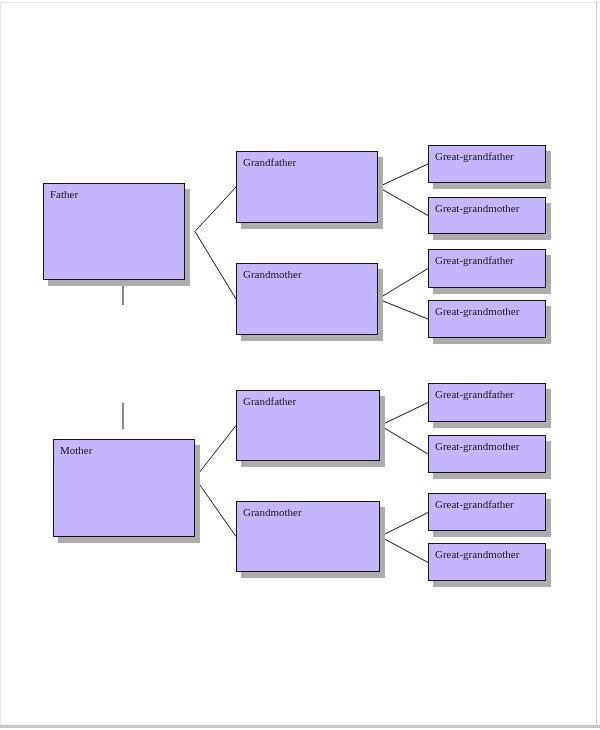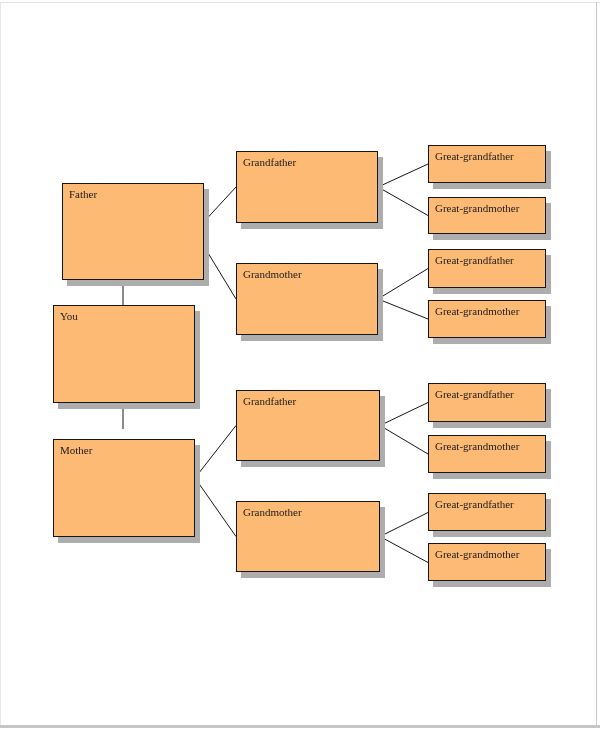--- a/index.html
+++ b/index.html
@@ -11,21 +11,21 @@
   }
   .sheet{position:absolute;inset:0;background:#ffffff;}
   .edge{position:absolute;}
   .edge-top{left:0;right:0;top:2px;height:1px;background:#e4e4e4;}
   .edge-left{left:0;top:2px;bottom:4px;width:1px;background:#e6e6e6;}
   .edge-right{right:3px;top:2px;bottom:4px;width:1px;background:#c9c9c9;}
   .edge-bottom{left:0;right:0;bottom:2px;height:3px;background:#c6c6c6;}
   svg.connectors{position:absolute;left:0;top:0;pointer-events:none;}
   .node{
     position:absolute;
-    background:#fdba74;
+    background:#c4b5fd;
     border:1.5px solid #161616;
     box-shadow:5px 6px 0 #adadad;
     box-sizing:border-box;
     font-size:11px;
     color:#1a1a1a;
     padding:4px 0 0 6px;
     line-height:13px;
   }
   .node.thin{border-width:1px;}
 </style>
@@ -57,22 +57,21 @@
       <line x1="195" y1="478" x2="236" y2="536.5"></line>
 
       <line x1="380" y1="425.5" x2="428" y2="402.5"></line>
       <line x1="380" y1="425.5" x2="428" y2="454"></line>
 
       <line x1="380" y1="536.5" x2="428" y2="512.5"></line>
       <line x1="380" y1="536.5" x2="428" y2="562.5"></line>
     </g>
   </svg>
 
-  <div class="node thin" style="left:62px;top:183px;width:142px;height:97px;">Father</div>
-  <div class="node thin" style="left:53px;top:305px;width:142px;height:98px;">You</div>
+  <div class="node thin" style="left:43px;top:183px;width:142px;height:97px;">Father</div>
   <div class="node thin" style="left:53px;top:439px;width:142px;height:98px;">Mother</div>
 
   <div class="node" style="left:236px;top:151px;width:142px;height:72px;">Grandfather</div>
   <div class="node" style="left:236px;top:263px;width:142px;height:72px;">Grandmother</div>
   <div class="node" style="left:236px;top:390px;width:144px;height:71px;">Grandfather</div>
   <div class="node" style="left:236px;top:501px;width:144px;height:71px;">Grandmother</div>
 
   <div class="node" style="left:428px;top:145px;width:118px;height:38px;">Great-grandfather</div>
   <div class="node" style="left:428px;top:197px;width:118px;height:37px;">Great-grandmother</div>
   <div class="node" style="left:428px;top:249px;width:118px;height:39px;">Great-grandfather</div>

